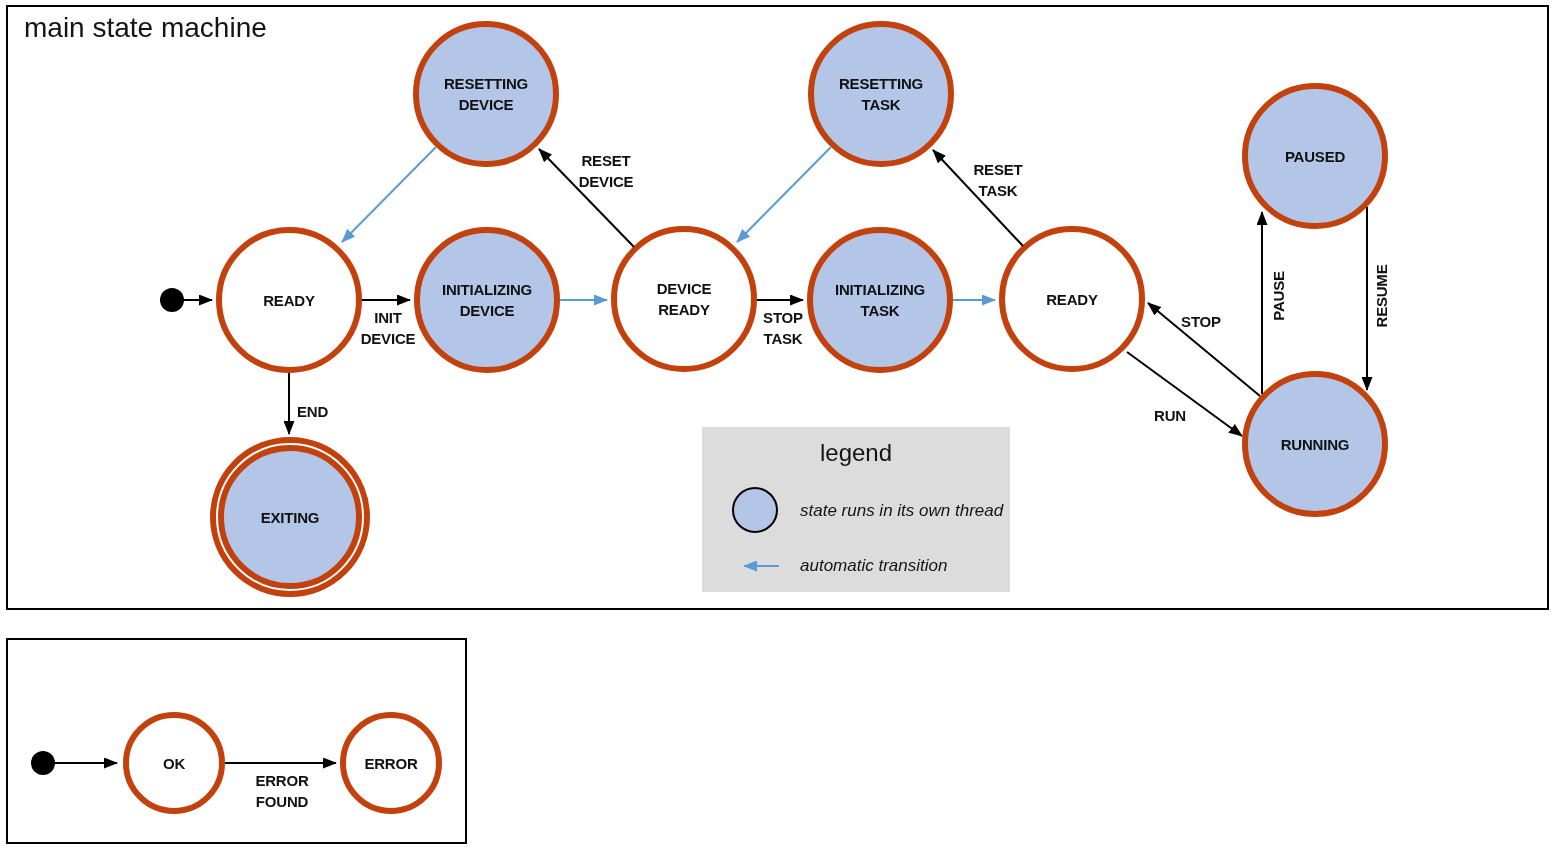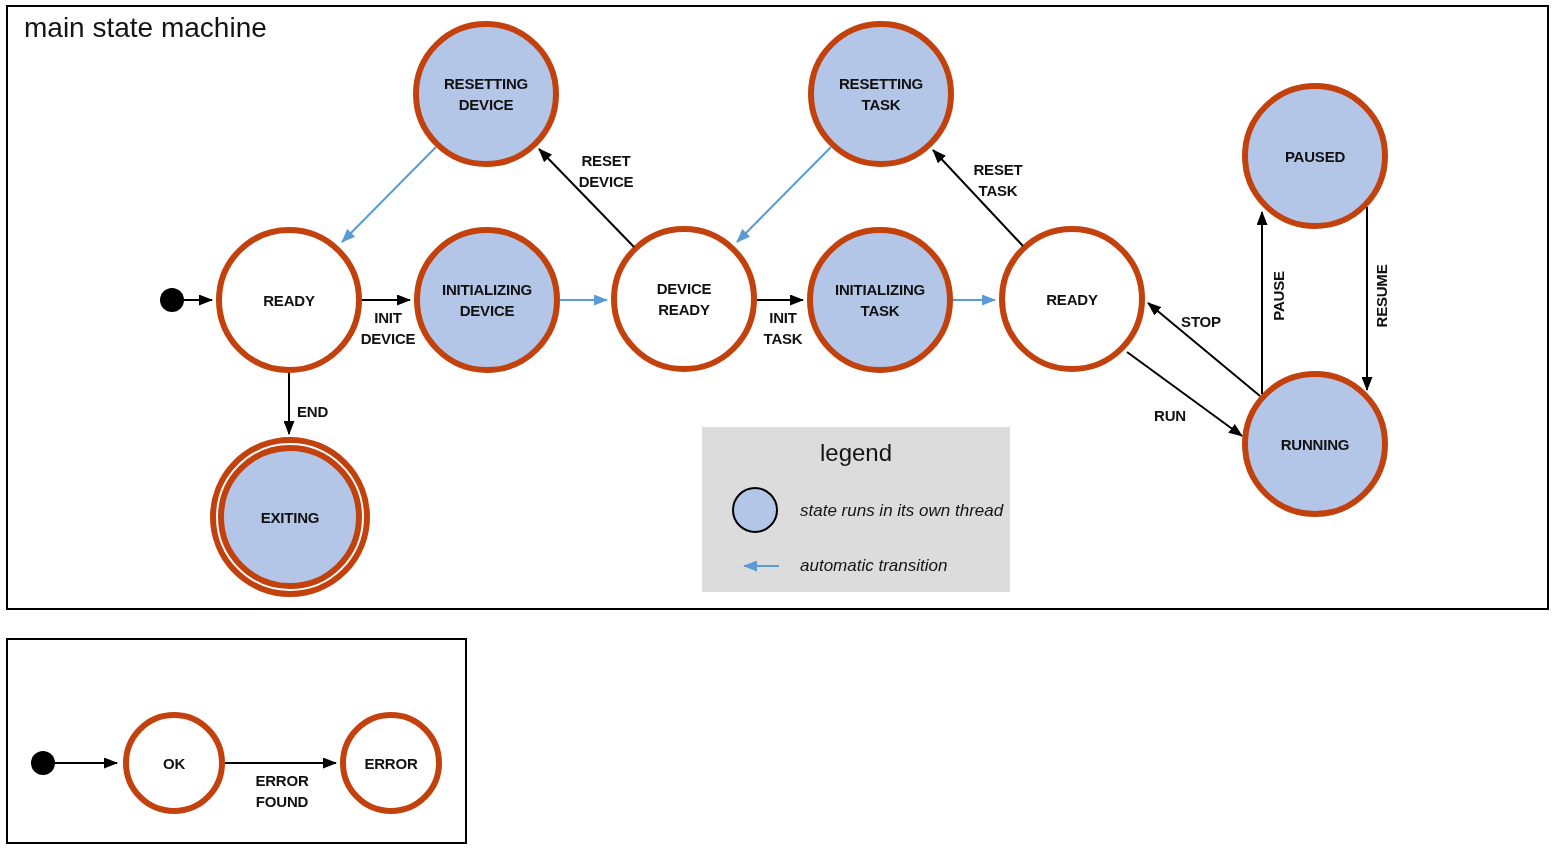--- a/index.html
+++ b/index.html
@@ -167,21 +167,21 @@
           <line x1="831" y1="147" x2="737" y2="242" marker-end="url(#au)"></line>
         </g>
       <g>
           <line x1="779" y1="566" x2="744" y2="566" marker-end="url(#au)"></line>
         </g>
     </g>
   </svg>
 
   <div class="tlabel" style="left:357px; top:307px; width:62px;">INIT DEVICE</div>
   <div class="tlabel" style="left:574px; top:150px; width:64px;">RESET DEVICE</div>
-  <div class="tlabel" style="left:752px; top:307px; width:62px;">INIT TASK</div>
+  <div class="tlabel" style="left:752px; top:307px; width:62px;">STOP TASK</div>
   <div class="tlabel" style="left:966px; top:159px; width:64px;">RESET TASK</div>
   <div class="tlabel" style="left:1148px; top:405px; width:44px;">RUN</div>
   <div class="tlabel" style="left:1178px; top:311px; width:46px;">STOP</div>
   <div class="tlabel rot" style="left:1248px; top:286px; width:60px; height:20px;">PAUSE</div>
   <div class="tlabel rot" style="left:1344px; top:286px; width:74px; height:20px;">RESUME</div>
   <div class="tlabel" style="left:297px; top:401px; width:40px; text-align:left;">END</div>
   <div class="tlabel" style="left:250px; top:770px; width:64px;">ERROR FOUND</div>
 
 </div>
 

